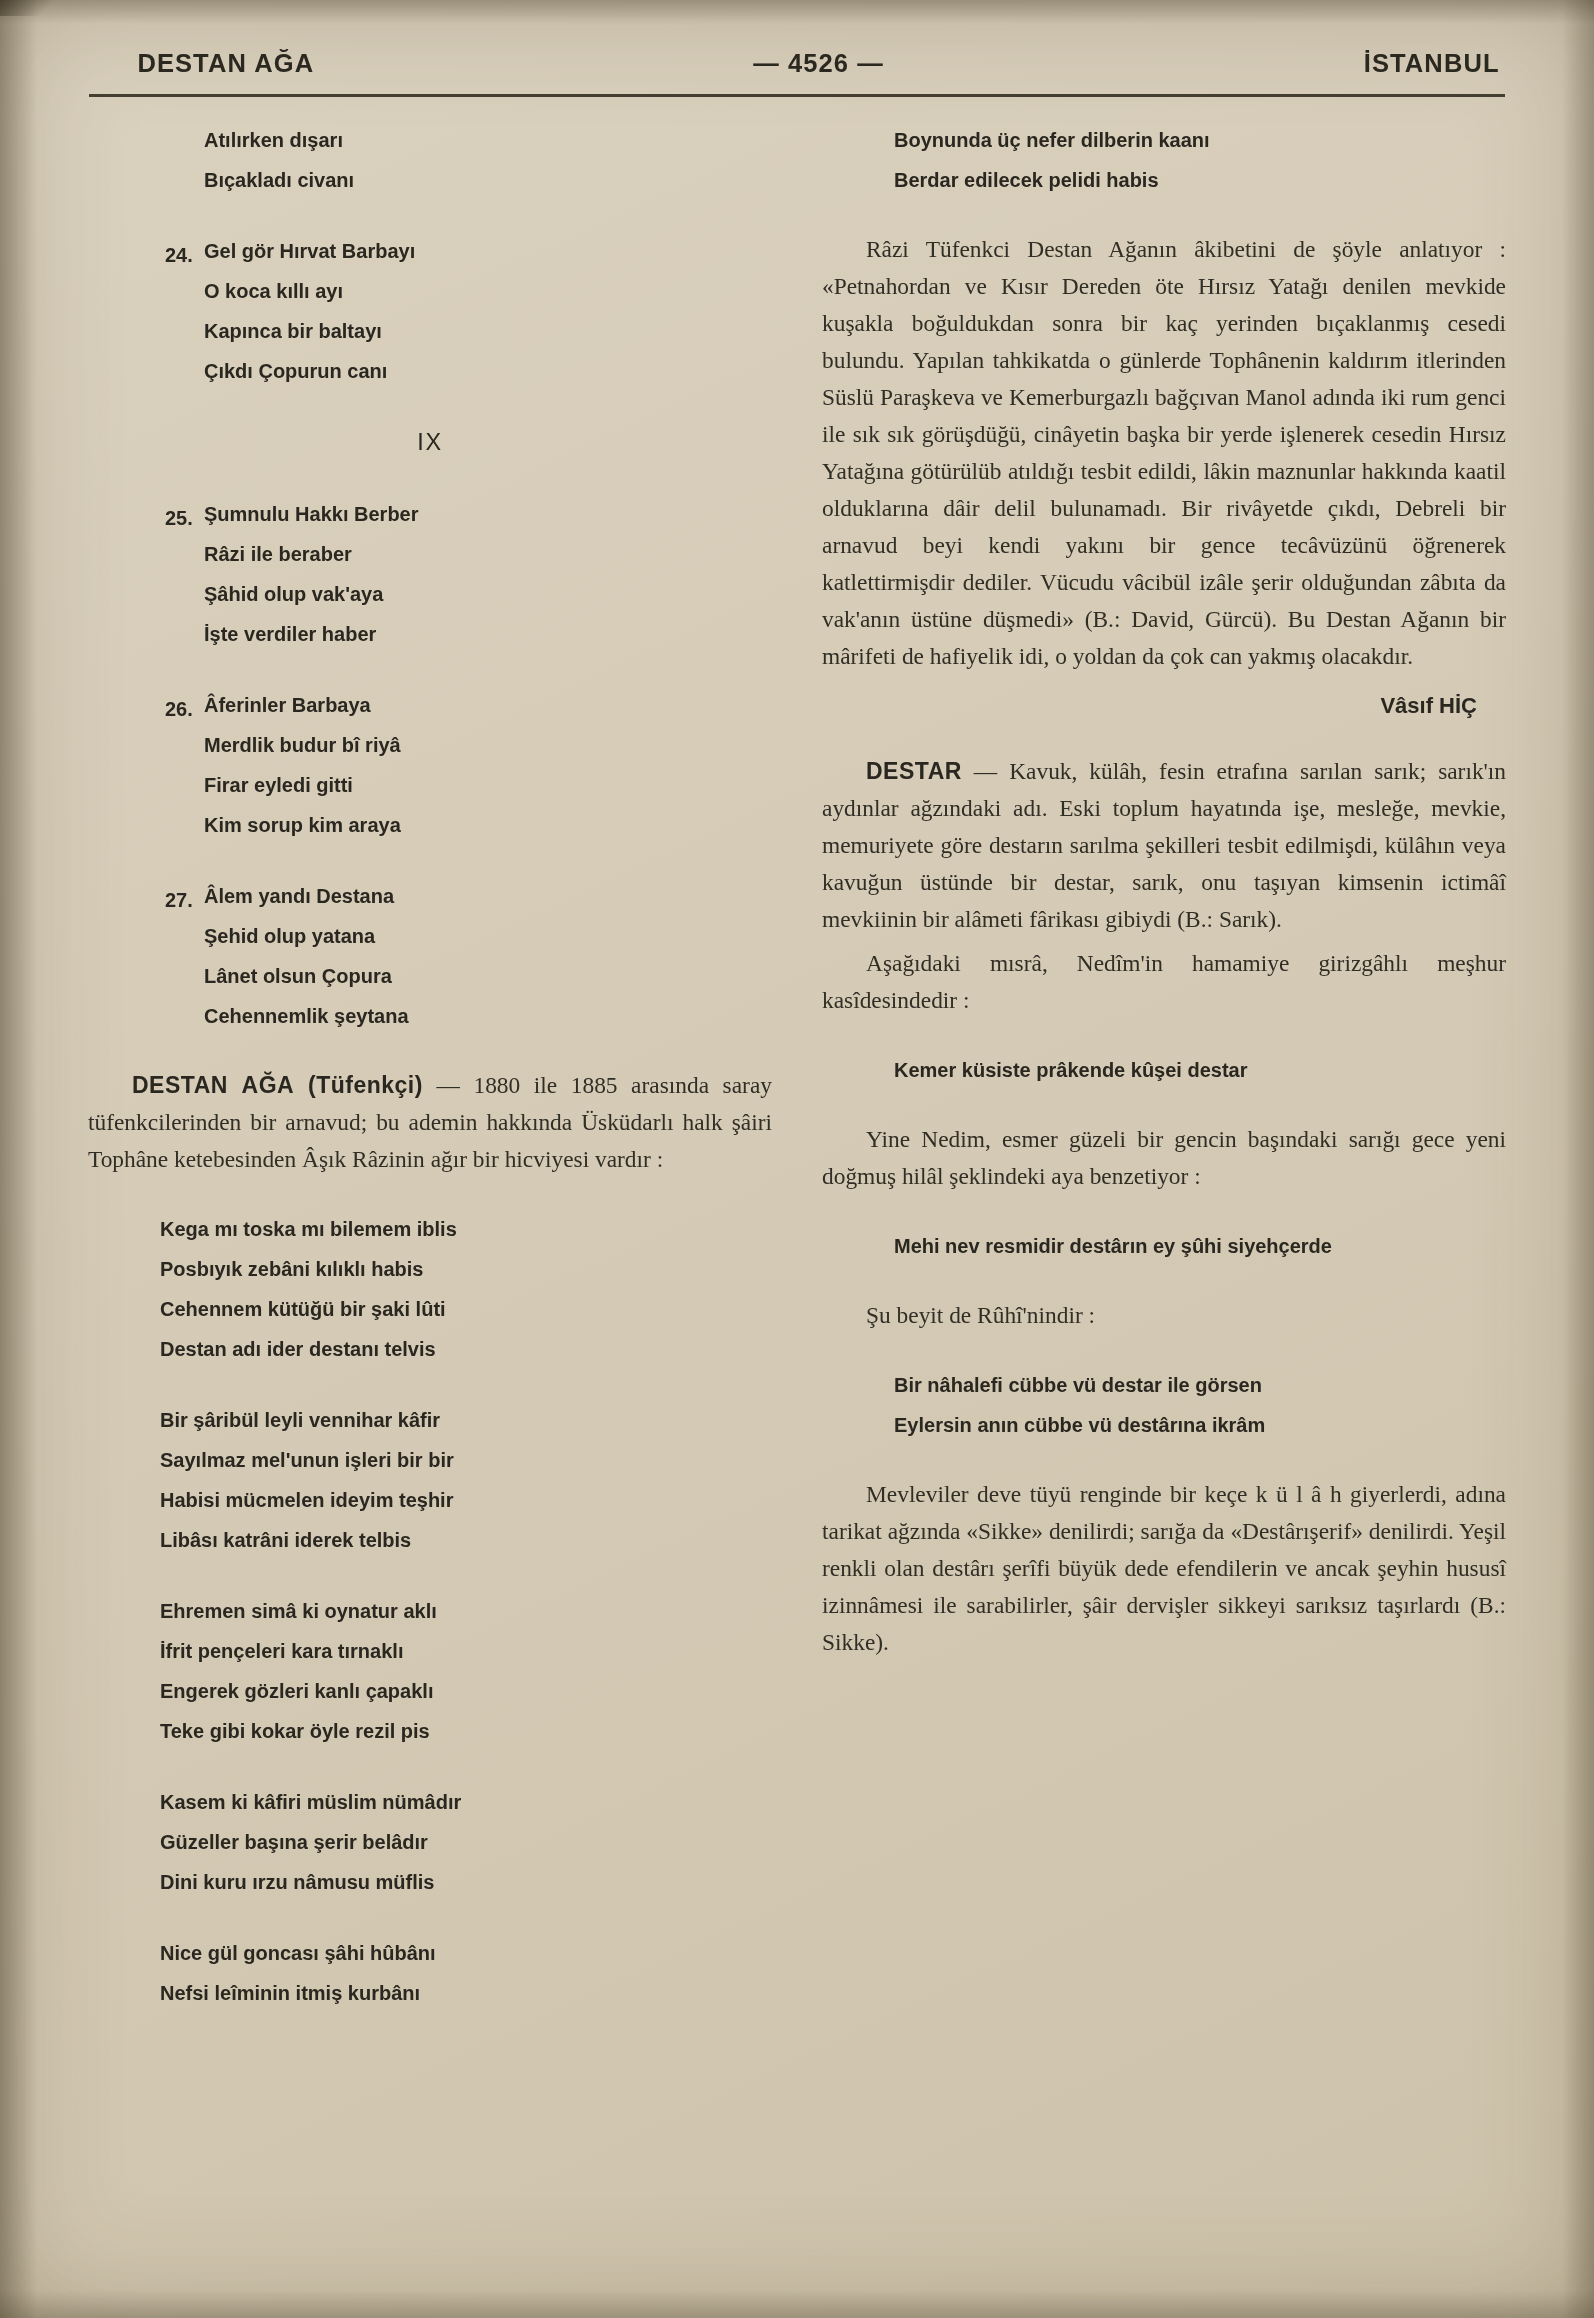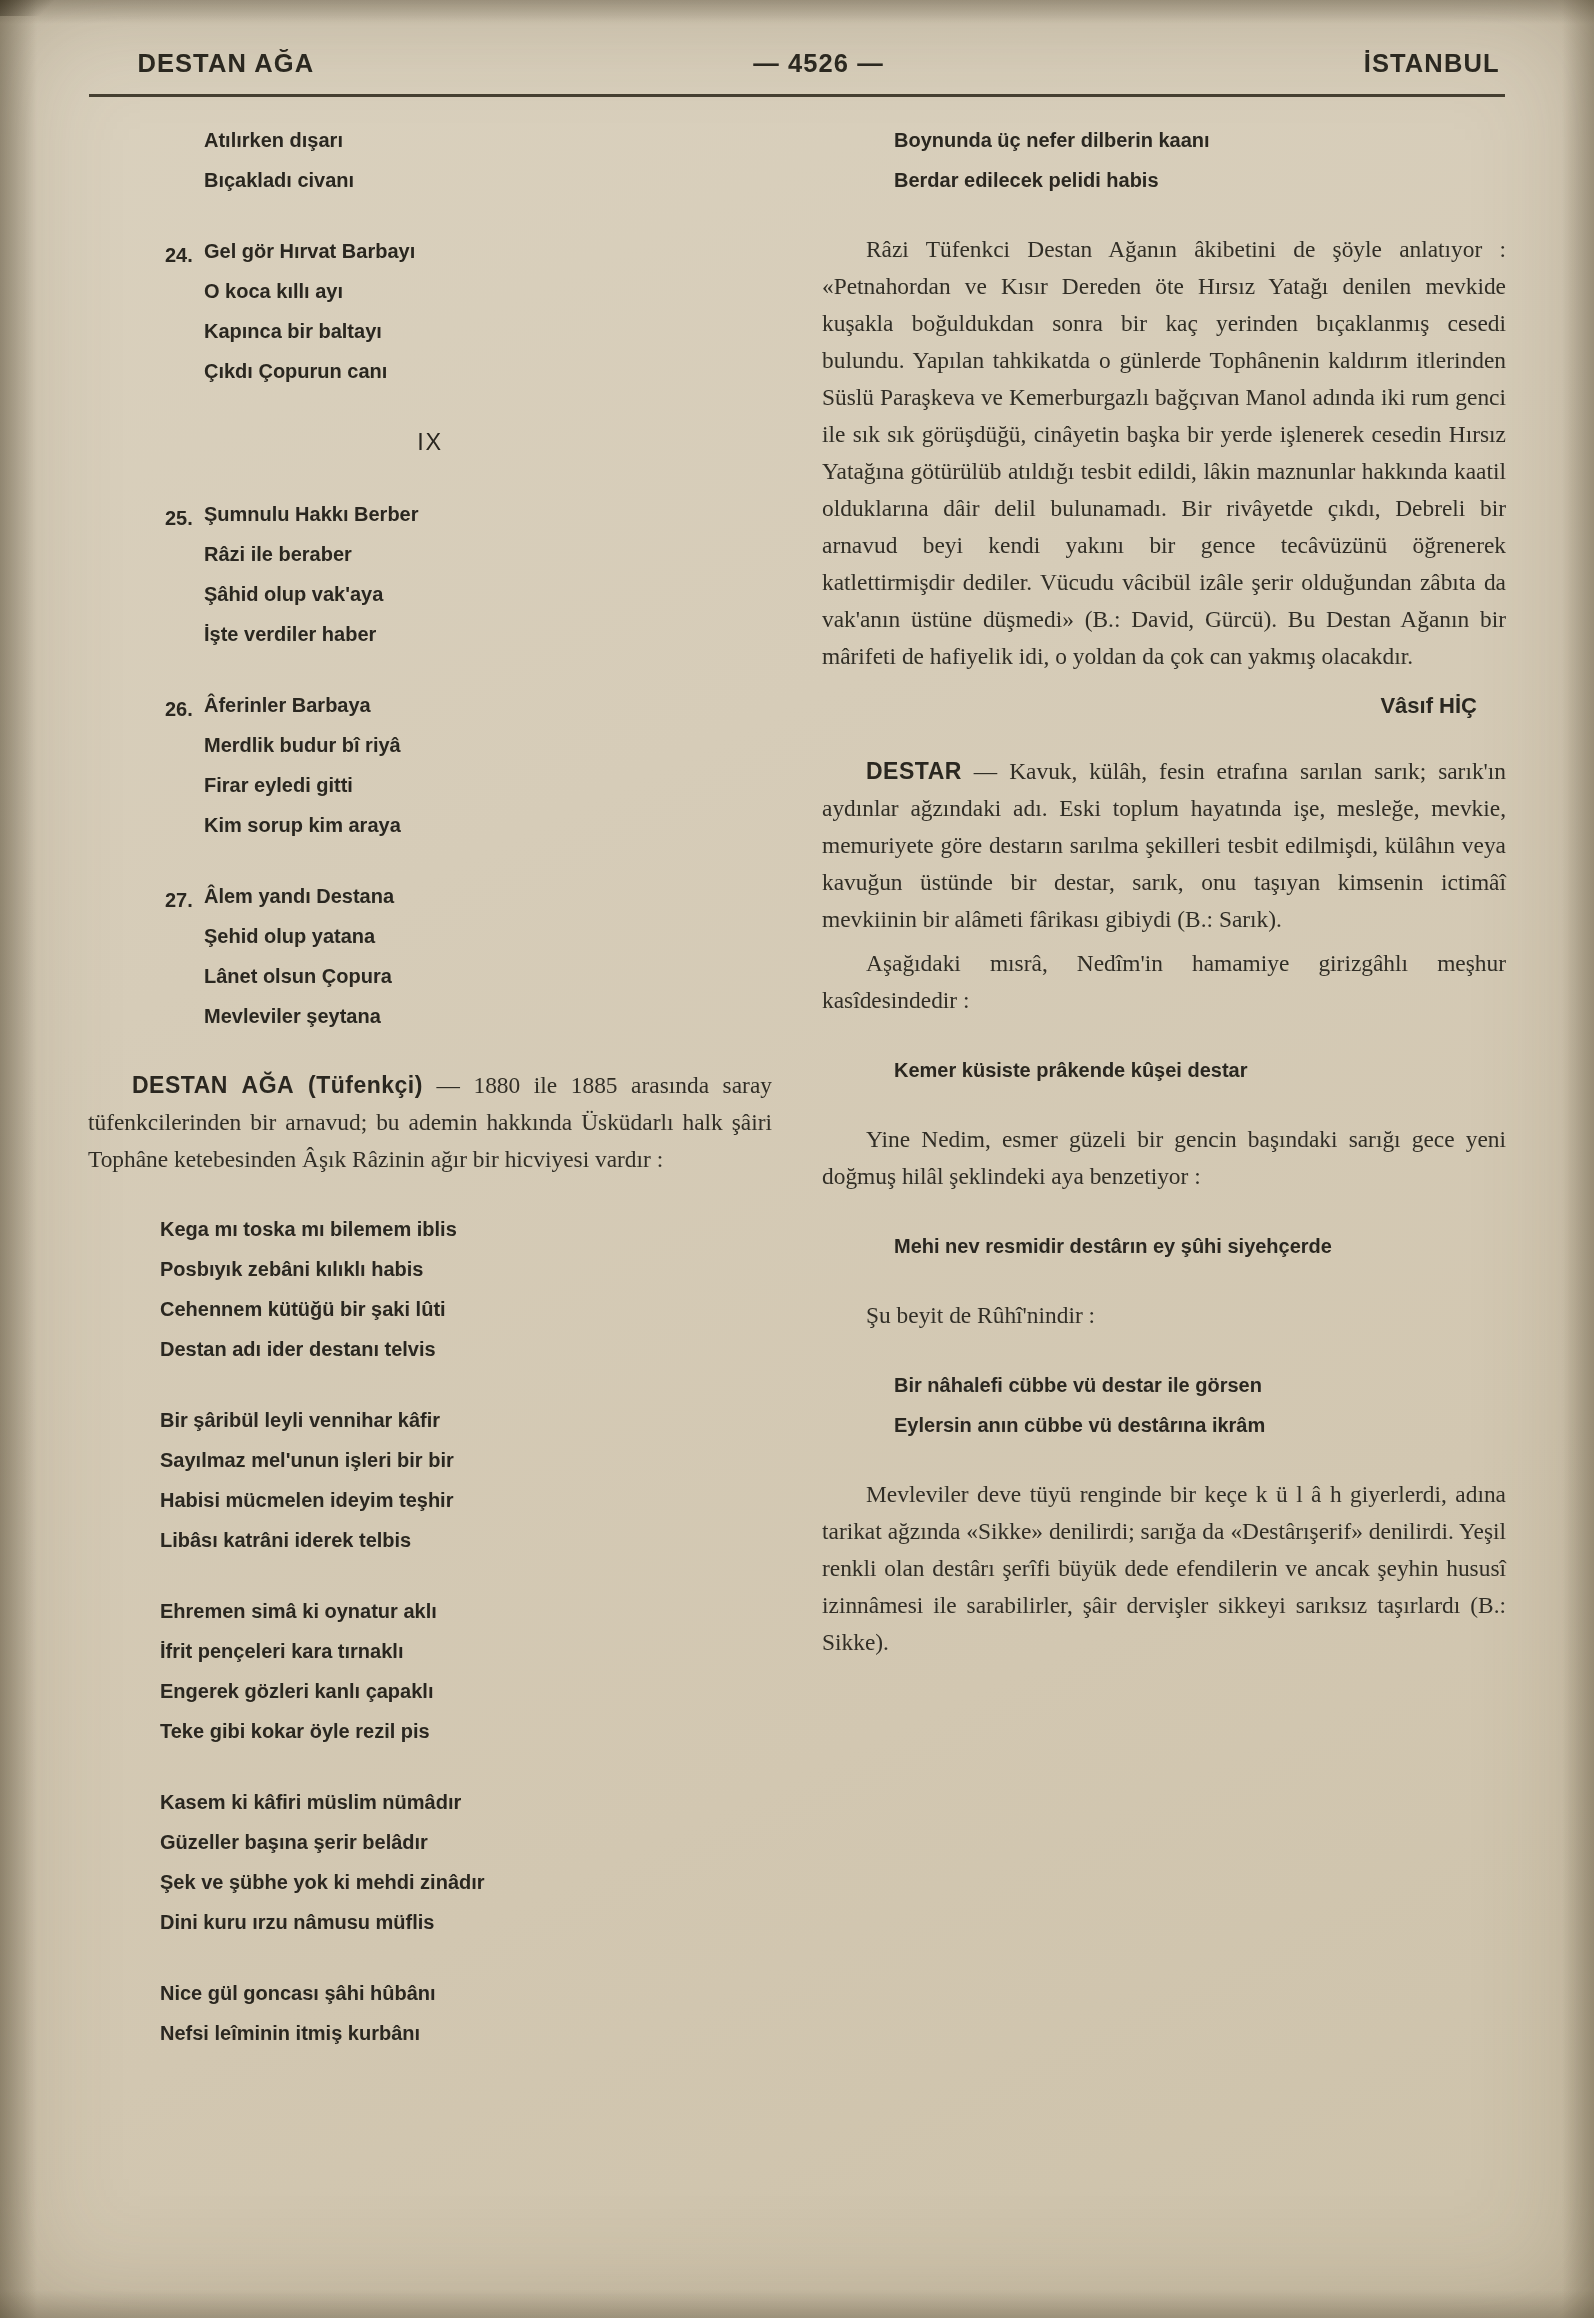--- a/index.html
+++ b/index.html
@@ -166,21 +166,21 @@
           <div class="verse-line">Âferinler Barbaya</div>
           <div class="verse-line">Merdlik budur bî riyâ</div>
           <div class="verse-line">Firar eyledi gitti</div>
           <div class="verse-line">Kim sorup kim araya</div>
         </div>
         <div class="verse deep">
           <span class="verse-num">27.</span>
           <div class="verse-line">Âlem yandı Destana</div>
           <div class="verse-line">Şehid olup yatana</div>
           <div class="verse-line">Lânet olsun Çopura</div>
-          <div class="verse-line">Mevleviler şeytana</div>
+          <div class="verse-line">Cehennemlik şeytana</div>
         </div>
         <p class="para"><span class="lead">DESTAN AĞA (Tüfenkçi)</span> <span>— 1880 ile 1885 arasında saray tüfenkcilerinden bir arnavud; bu ademin hakkında Üsküdarlı halk şâiri Tophâne ketebesinden Âşık Râzinin ağır bir hicviyesi vardır :</span></p>
         <div class="verse">
           <div class="verse-line">Kega mı toska mı bilemem iblis</div>
           <div class="verse-line">Posbıyık zebâni kılıklı habis</div>
           <div class="verse-line">Cehennem kütüğü bir şaki lûti</div>
           <div class="verse-line">Destan adı ider destanı telvis</div>
         </div>
         <div class="verse">
           <div class="verse-line">Bir şâribül leyli vennihar kâfir</div>
@@ -190,21 +190,20 @@
         </div>
         <div class="verse">
           <div class="verse-line">Ehremen simâ ki oynatur aklı</div>
           <div class="verse-line">İfrit pençeleri kara tırnaklı</div>
           <div class="verse-line">Engerek gözleri kanlı çapaklı</div>
           <div class="verse-line">Teke gibi kokar öyle rezil pis</div>
         </div>
         <div class="verse">
           <div class="verse-line">Kasem ki kâfiri müslim nümâdır</div>
           <div class="verse-line">Güzeller başına şerir belâdır</div>
-          <div class="verse-line">Şek ve şübhe yok ki mehdi zinâdır</div>
           <div class="verse-line">Dini kuru ırzu nâmusu müflis</div>
         </div>
         <div class="verse">
           <div class="verse-line">Nice gül goncası şâhi hûbânı</div>
           <div class="verse-line">Nefsi leîminin itmiş kurbânı</div>
         </div>
       </section>
     <section class="column column-right">
         <div class="verse">
           <div class="verse-line">Boynunda üç nefer dilberin kaanı</div>

